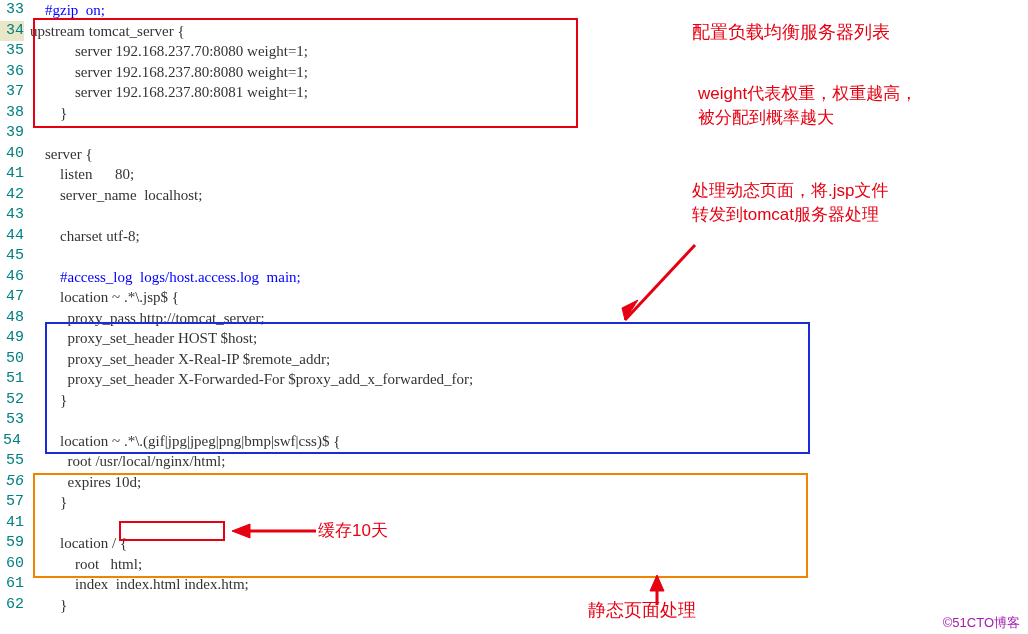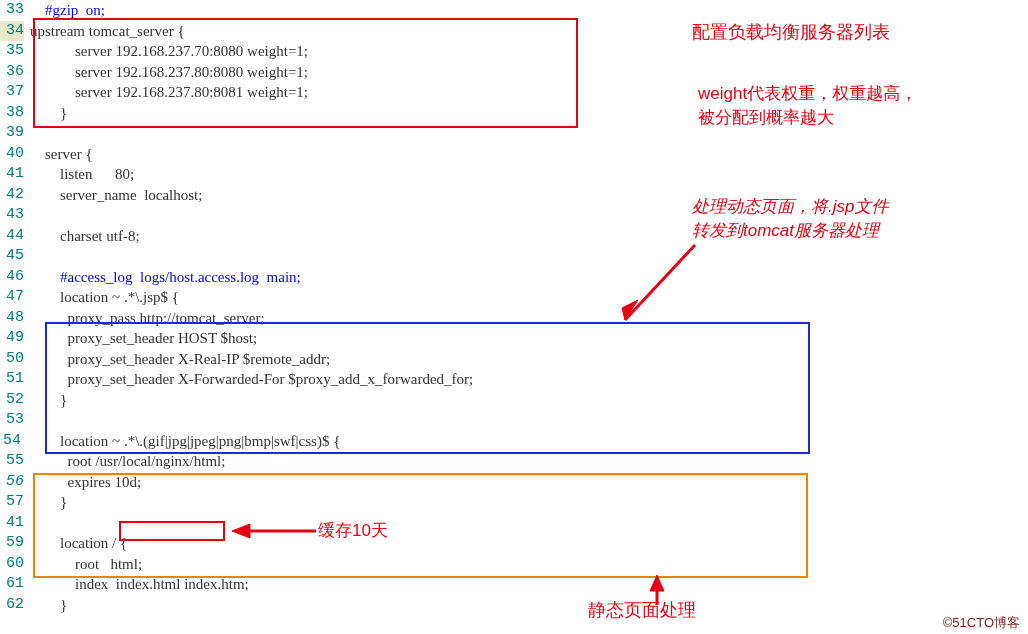--- a/index.html
+++ b/index.html
@@ -34,21 +34,21 @@
       white-space: pre;
       color: #333;
       position: relative;
     }
     .line { display: block; min-height: 20.5px; }
     .c-blue { color: #0000ff; }
     .watermark {
       position: absolute;
       right: 8px;
       bottom: 2px;
-      color: #7f1d1d;
+      color: #a21caf;
       font-size: 13px;
     }
     .box {
       position: absolute;
       border: 2px solid;
       pointer-events: none;
     }
     .box-red1 { border-color: #e60012; left: 33px; top: 18px; width: 545px; height: 110px; }
     .box-blue { border-color: #1d2bd6; left: 45px; top: 322px; width: 765px; height: 132px; }
     .box-orange { border-color: #f08300; left: 33px; top: 473px; width: 775px; height: 105px; }
@@ -56,21 +56,21 @@
     .anno {
       position: absolute;
       color: #e60012;
       font-family: "Microsoft YaHei", sans-serif;
       font-size: 17px;
       line-height: 24px;
       white-space: pre;
     }
     .a1 { left: 692px; top: 20px; font-size: 18px; }
     .a2 { left: 698px; top: 82px; }
-    .a3 { left: 692px; top: 195px; font-style: italic; }
+    .a3 { left: 692px; top: 179px; }
     .a4 { left: 318px; top: 519px; }
     .a5 { left: 588px; top: 598px; font-size: 18px; }
     .arrow {
       position: absolute;
       pointer-events: none;
     }
     svg.arrow line, svg.arrow polygon { stroke: #e60012; fill: #e60012; }
   </style>
 </head>
 <body>

